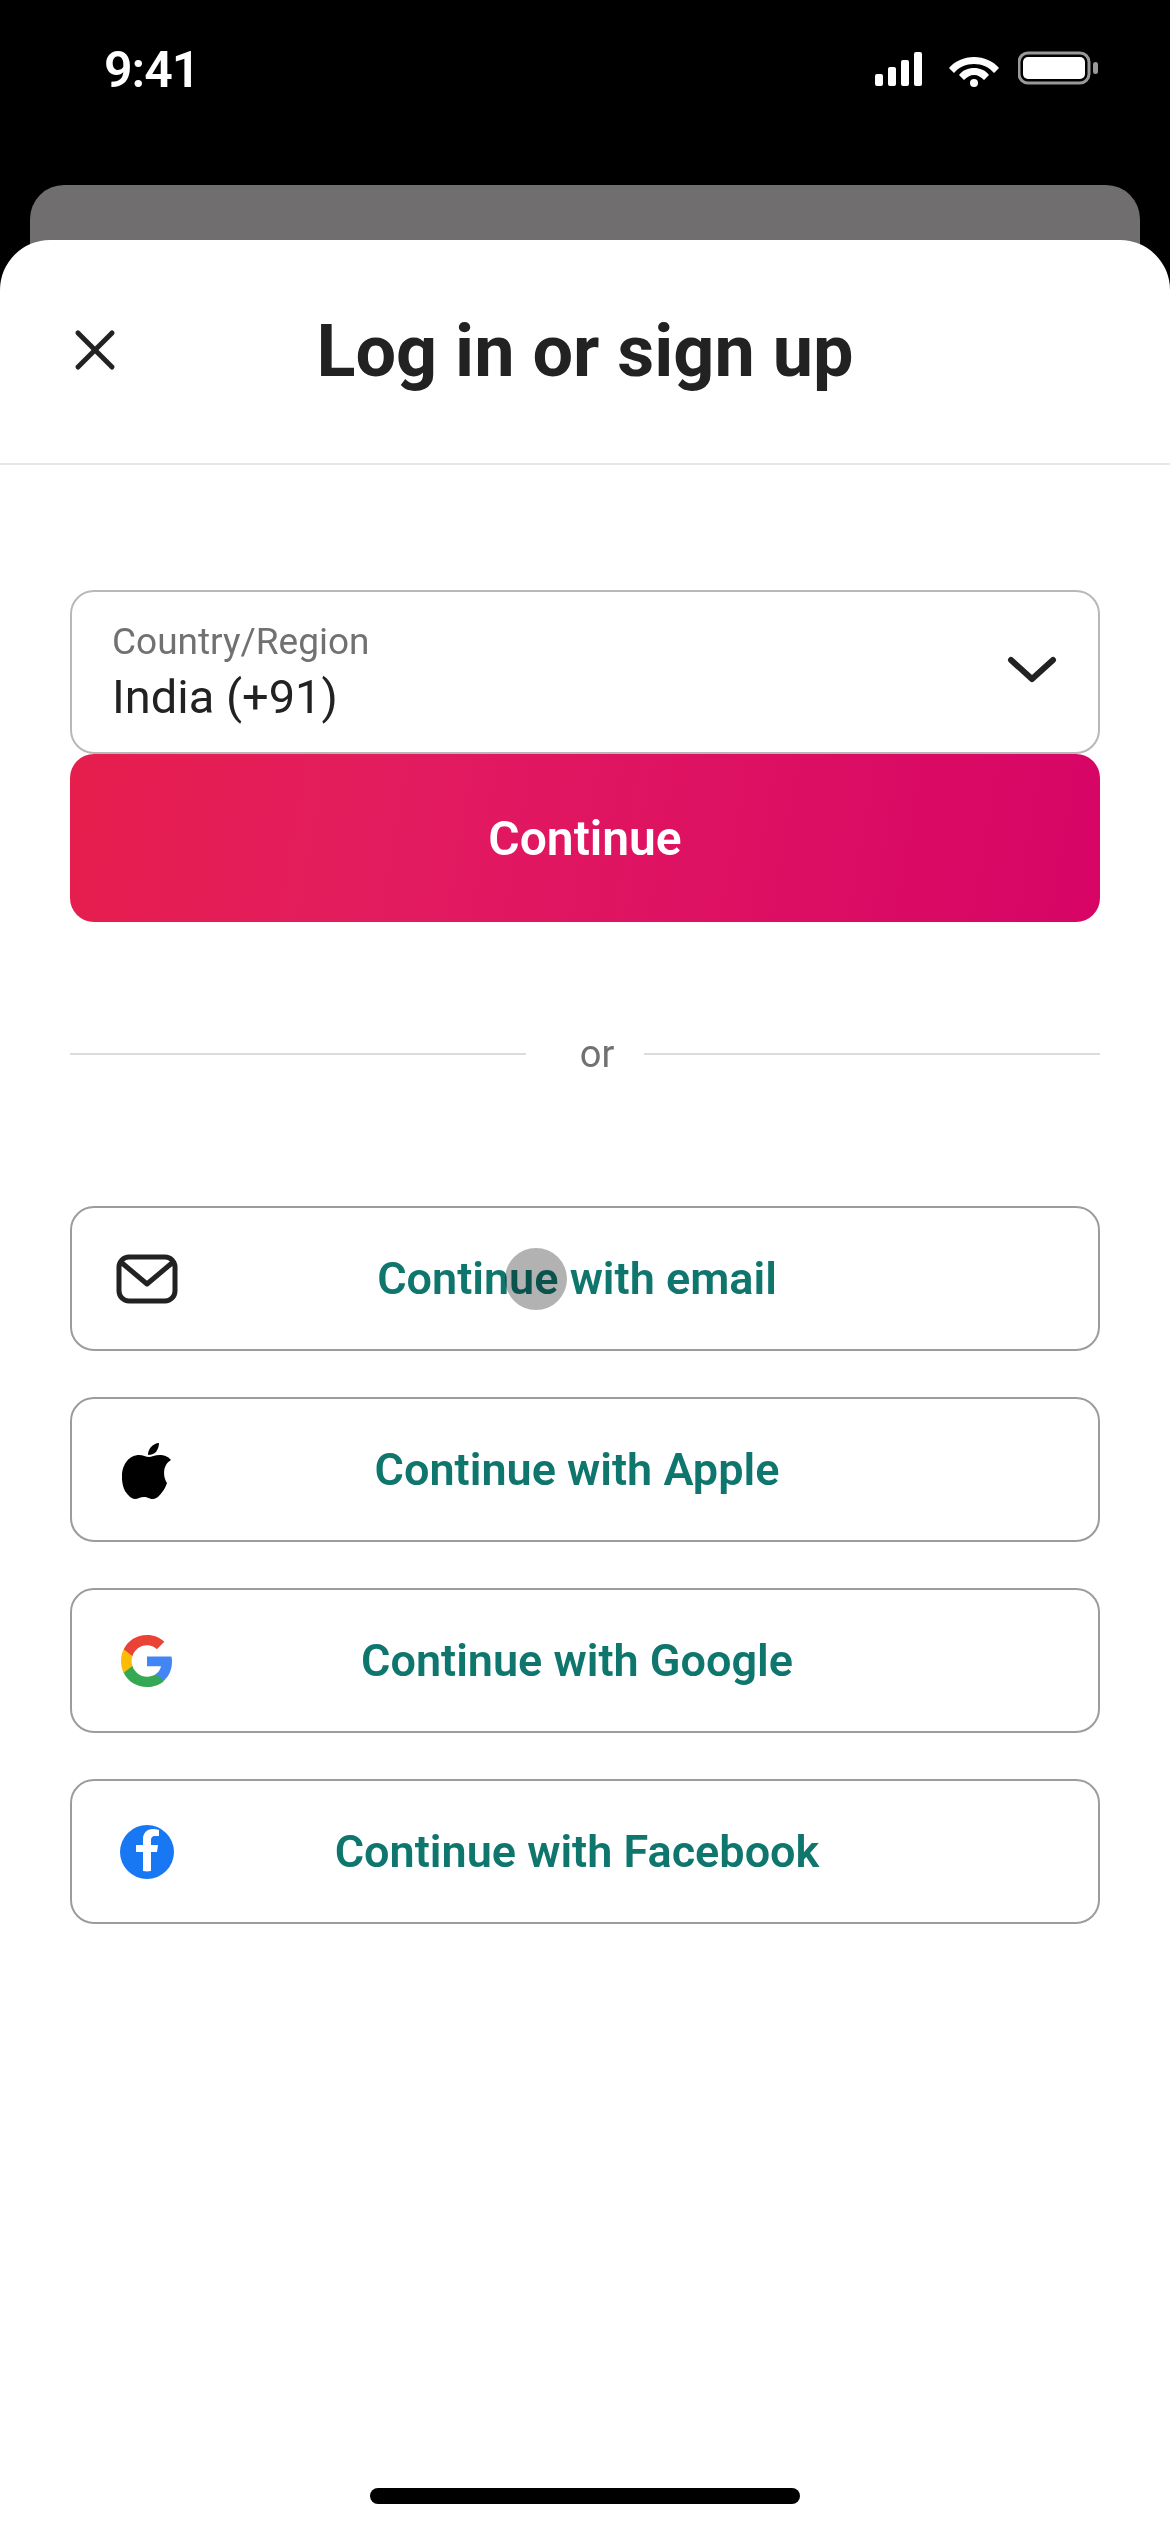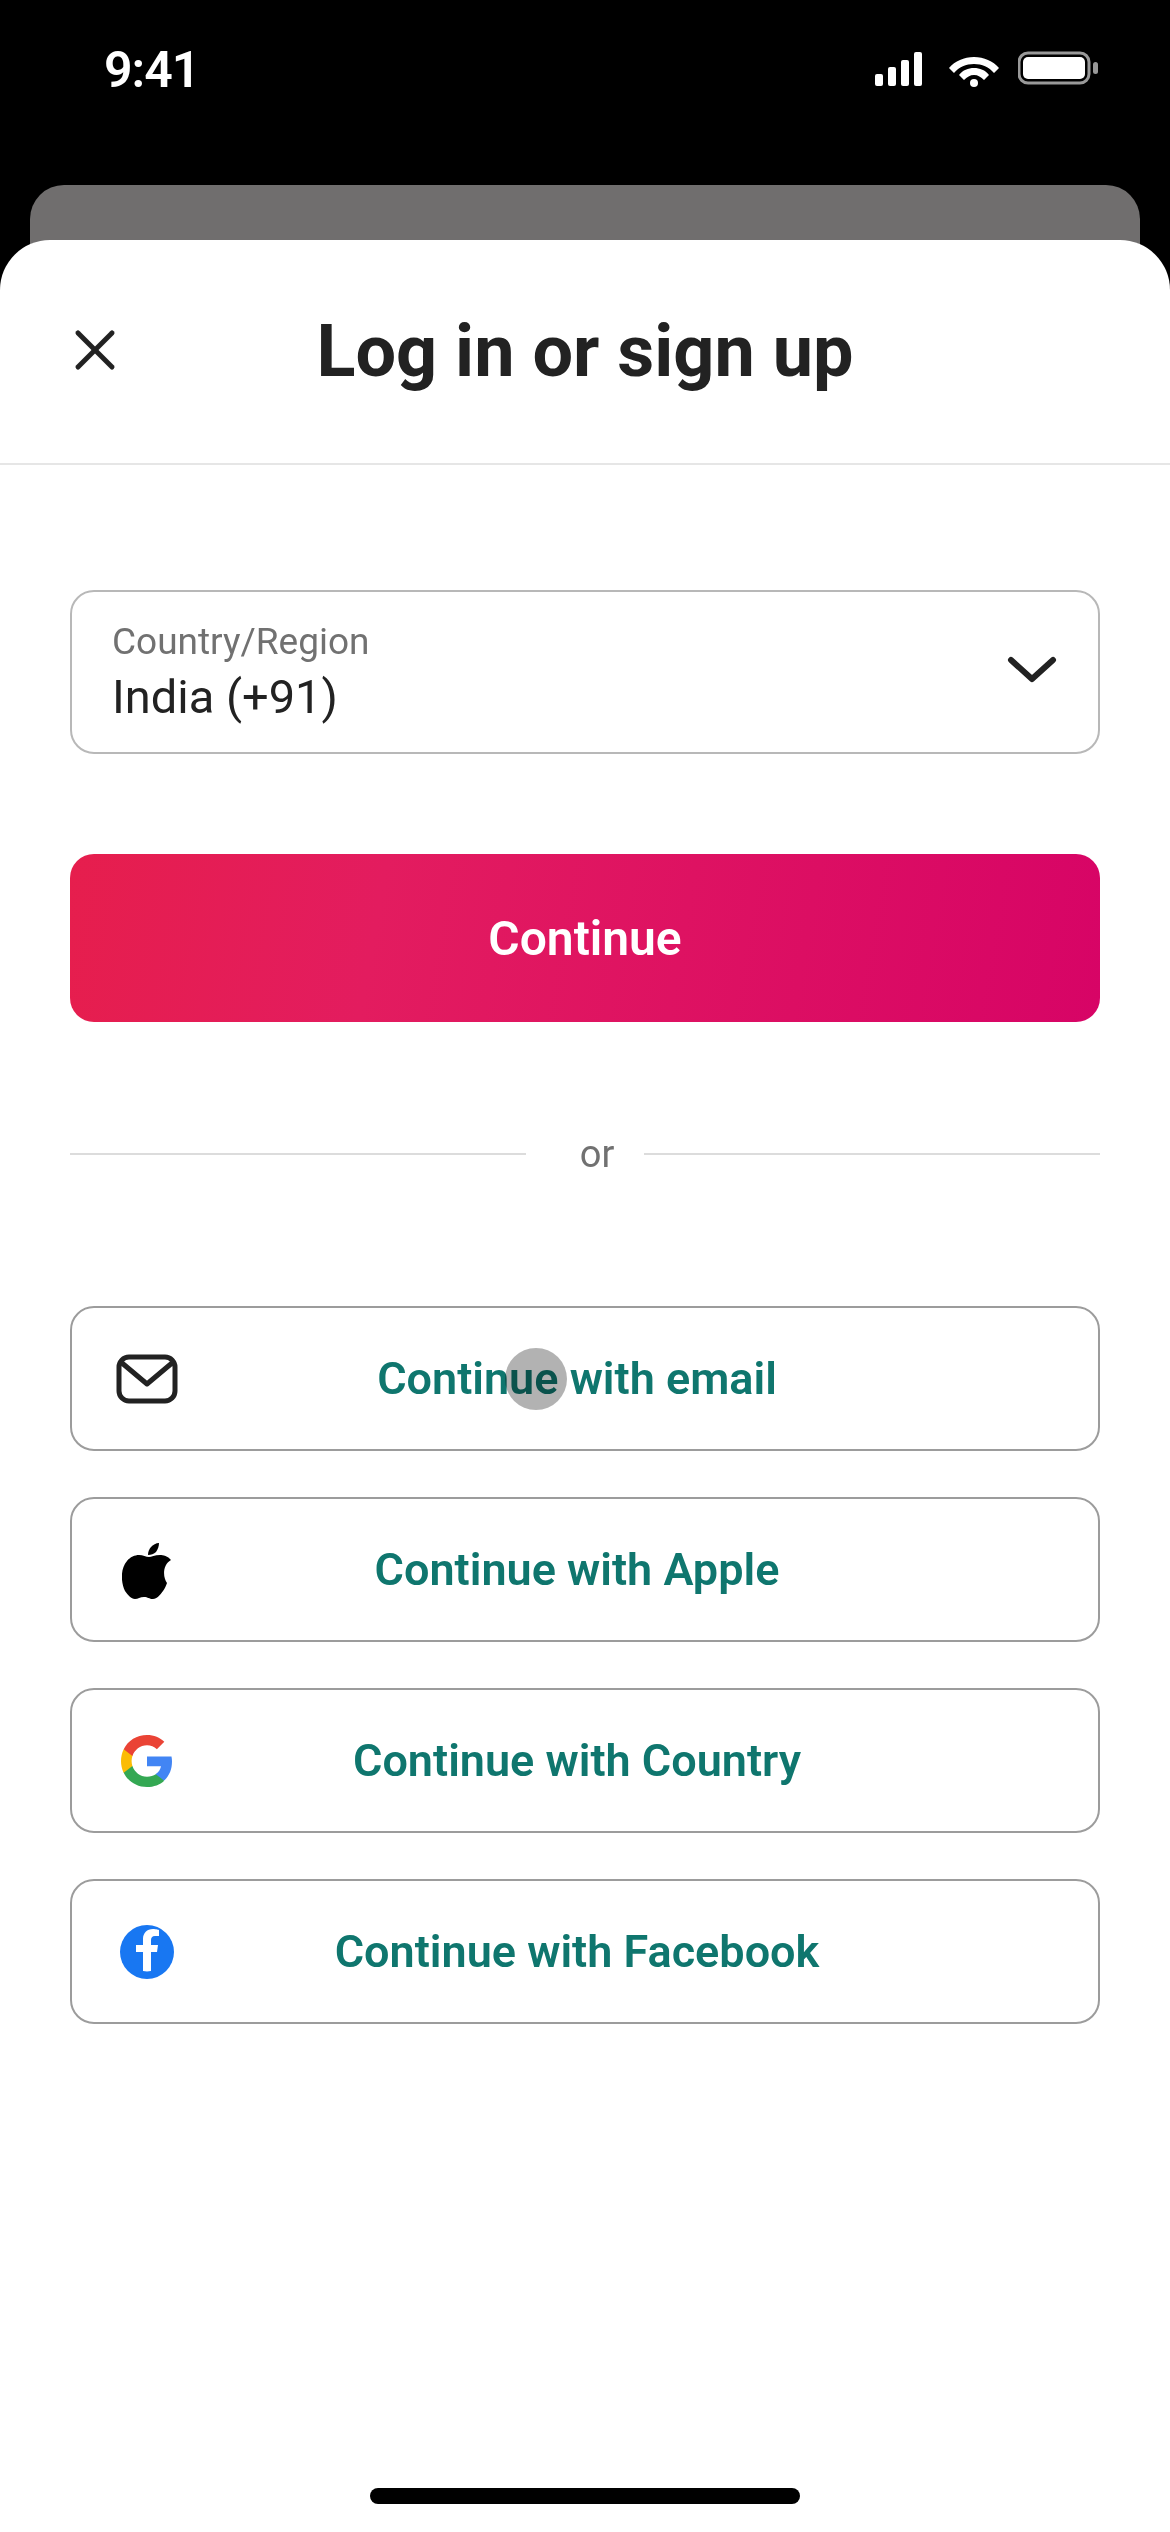--- a/index.html
+++ b/index.html
@@ -129,21 +129,20 @@
   .phone-input::placeholder {
     color: #717171;
   }
   .disclaimer {
     margin-top: 50px;
     font-size: 38px;
     line-height: 1.35;
     color: #222;
   }
   .continue-btn {
-    margin-top: 100px;
     height: 168px;
     border-radius: 24px;
     background: linear-gradient(100deg, #e61e4d 0%, #e31c5f 30%, #d70466 100%);
     display: flex;
     align-items: center;
     justify-content: center;
     font-size: 48px;
     font-weight: 600;
     color: #fff;
     cursor: pointer;
@@ -319,21 +318,21 @@
 
       <div class="social-btn">
         <span class="social-icon">
           <svg width="52" height="52" viewBox="0 0 52 52">
             <path d="M51 26.6c0-1.8-.2-3.5-.5-5.2H26v9.8h14c-.6 3.2-2.4 6-5.2 7.8v6.5h8.4C48.2 41 51 34.5 51 26.6z" fill="#4285F4"></path>
             <path d="M26 52c7 0 12.9-2.3 17.2-6.3l-8.4-6.5c-2.3 1.6-5.3 2.5-8.8 2.5-6.8 0-12.5-4.6-14.6-10.7H2.7v6.7C7 46.5 15.8 52 26 52z" fill="#34A853"></path>
             <path d="M11.4 31c-.5-1.6-.8-3.3-.8-5s.3-3.4.8-5v-6.7H2.7C.9 18 0 21.9 0 26s.9 8 2.7 11.7L11.4 31z" fill="#FBBC05"></path>
             <path d="M26 10.3c3.8 0 7.2 1.3 9.9 3.9l7.4-7.4C38.9 2.6 33 0 26 0 15.8 0 7 5.5 2.7 14.3L11.4 21C13.5 14.9 19.2 10.3 26 10.3z" fill="#EA4335"></path>
           </svg>
         </span>
-        <span class="social-label">Continue with Country</span>
+        <span class="social-label">Continue with Google</span>
       </div>
 
       <div class="social-btn">
         <span class="social-icon">
           <svg width="54" height="54" viewBox="0 0 54 54">
             <circle cx="27" cy="27" r="27" fill="#1877F2"></circle>
             <path d="M37 27l1-7h-7v-5c0-2 1-4 4-4h4V5s-3-1-6-1c-6 0-10 4-10 10v6h-7v7h7v19c3 .5 5 .5 8 0V27h6z" fill="#fff"></path>
           </svg>
         </span>
         <span class="social-label">Continue with Facebook</span>

